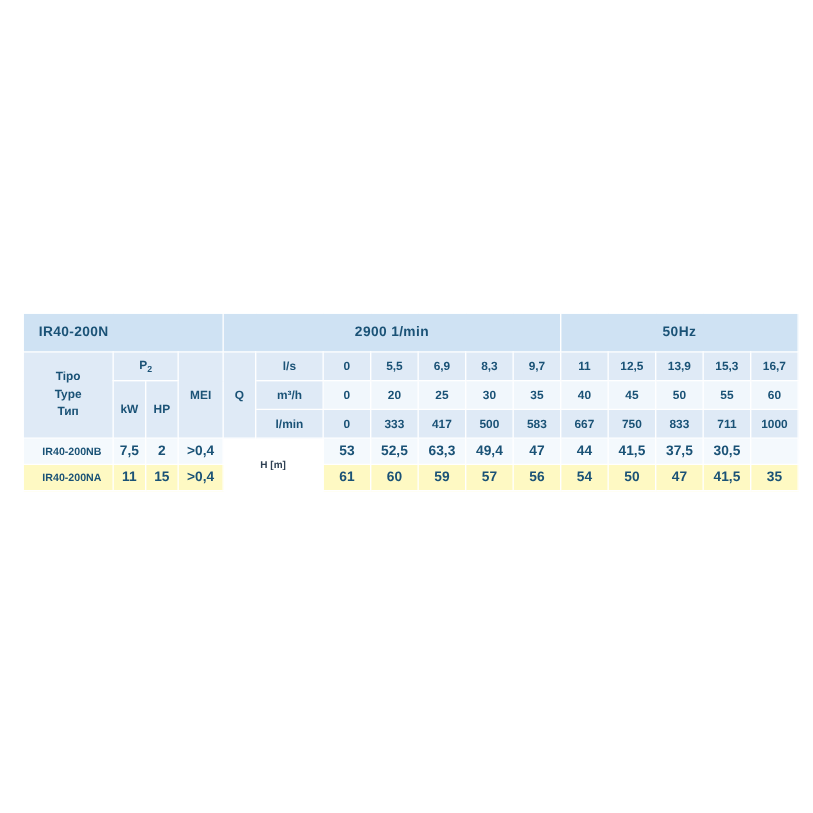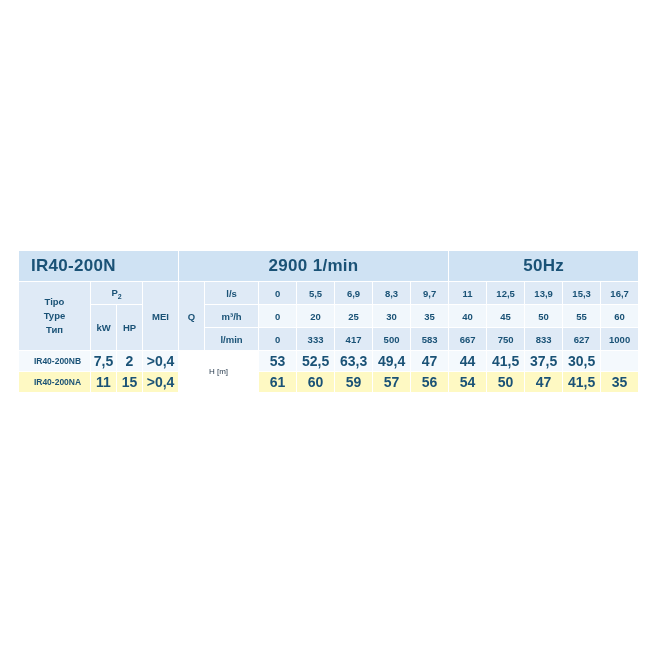--- a/index.html
+++ b/index.html
@@ -30,21 +30,21 @@
     padding: 0;
     text-align: center;
     vertical-align: middle;
     font-weight: bold;
     color: #1a5276;
   }
   
   .title-band td {
     background: #cfe2f3;
     height: 30px;
-    font-size: 17px;
+    font-size: 11px;
     letter-spacing: 0.3px;
   }
   .title-model {
     text-align: left !important;
     padding-left: 12px !important;
     font-size: 12.5px;
   }
   
   .hdr td {
     background: #dfeaf6;
@@ -80,32 +80,32 @@
     height: 22px;
     color: #21618c;
   }
   .val-cell.alt {
     background: #f1f7fc;
   }
   
   .data td {
     background: #f4f9fd;
     height: 20px;
-    font-size: 14px;
+    font-size: 11px;
     color: #1f618d;
   }
   .data .model {
     text-align: center;
     padding-left: 6px;
     font-size: 8.5px;
   }
   .data .hcell {
     background: #ffffff;
     font-size: 8px;
-    font-weight: normal;
+    font-weight: bold;
     color: #2e4053;
   }
   .data-row2 td {
     background: #fef9c3;
   }
   .blank-cell {
     background: #f4f9fd;
   }
 </style>
 </head>
@@ -182,21 +182,21 @@
     <tr class="hdr">
       <td class="unit-cell">l/min</td>
       <td class="val-cell">0</td>
       <td class="val-cell">333</td>
       <td class="val-cell">417</td>
       <td class="val-cell">500</td>
       <td class="val-cell">583</td>
       <td class="val-cell">667</td>
       <td class="val-cell">750</td>
       <td class="val-cell">833</td>
-      <td class="val-cell">627</td>
+      <td class="val-cell">711</td>
       <td class="val-cell">1000</td>
     </tr>
 
     <tr class="data">
       <td class="model">IR40-200NB</td>
       <td>7,5</td>
       <td>2</td>
       <td>&gt;0,4</td>
       <td class="hcell" colspan="2" rowspan="2">H [m]</td>
       <td>53</td>

